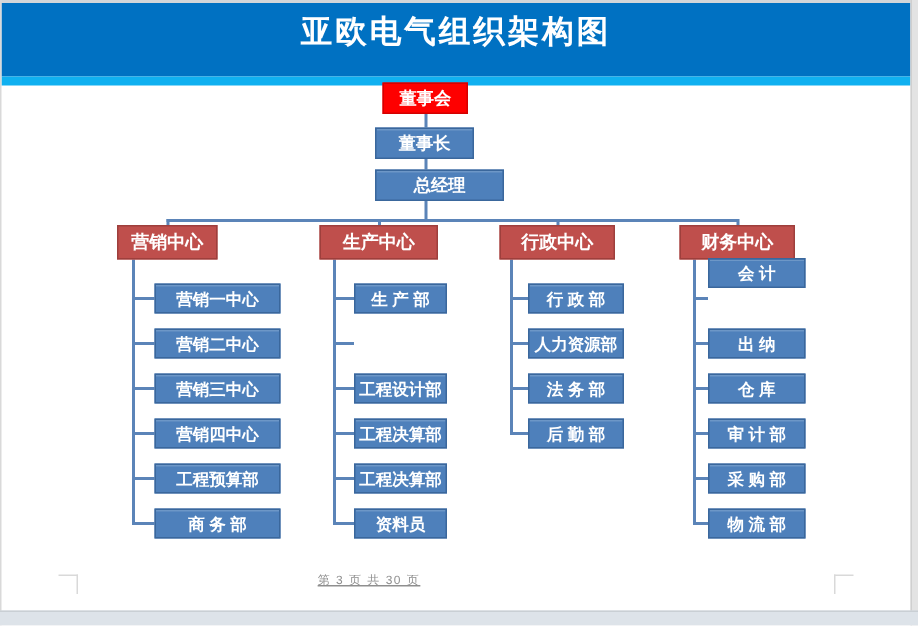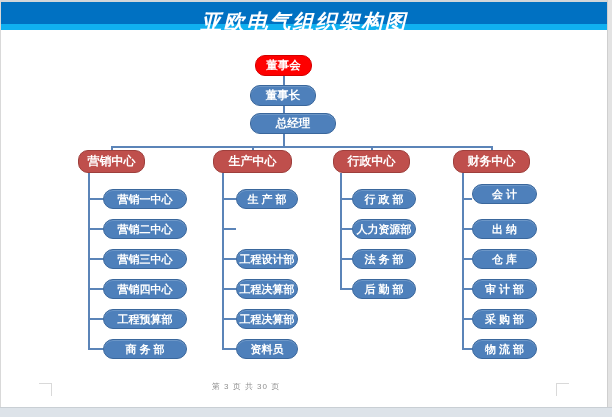--- a/index.html
+++ b/index.html
@@ -7,37 +7,37 @@
   .canvas{position:relative;width:612px;height:417px;background:#ffffff;overflow:hidden;}
 
   
   .edge-top{position:absolute;left:0;top:0;width:612px;height:2px;background:#d2d6d9;}
   .edge-left{position:absolute;left:0;top:0;width:1px;height:417px;background:#d9d9d9;}
   .edge-right{position:absolute;right:0;top:0;width:5px;height:417px;background:#e3e3e3;border-left:1px solid #cfcfcf;box-sizing:border-box;}
   .edge-bottom{position:absolute;left:0;bottom:0;width:612px;height:10px;background:#dde3e9;border-top:1px solid #c9cfd4;box-sizing:border-box;}
 
   
   .banner{position:absolute;left:1px;top:2px;width:606px;height:45px;}
-  .banner-main{height:22px;background:#0071c2;font-style:italic;}
+  .banner-main{height:49px;background:#0071c2;}
   .banner-title{line-height:39px;text-align:center;color:#ffffff;font-size:21px;font-weight:bold;letter-spacing:2px;}
   .banner-strip{height:6px;background:#10b0f0;}
 
   
   .nd{position:absolute;box-sizing:border-box;display:flex;align-items:center;justify-content:center;
-      color:#ffffff;font-weight:bold;font-size:11px;white-space:nowrap;height:20px;border-radius:10px;}
+      color:#ffffff;font-weight:bold;font-size:11px;white-space:nowrap;height:20px;}
   .nd.blue{background:#4e80bb;border:1px solid #3a679c;box-shadow:inset 0 1px 0 rgba(255,255,255,0.18);}
   .nd.redroot{background:#fe0000;border:1px solid #d40000;height:21px;font-size:11.5px;}
   .nd.chain{height:21px;font-size:11.5px;}
   .nd.maroon{background:#bf4f4c;border:1px solid #9e3f3c;height:23px;font-size:12px;}
 
   
   .ln{position:absolute;background:#5b84b8;}
 
   
-  .footer{position:absolute;left:0;top:381px;width:492px;text-align:center;color:#8f8f8f;font-size:8px;letter-spacing:1px;}
+  .footer{position:absolute;left:0;top:381px;width:492px;text-align:center;color:#8f8f8f;font-size:8px;letter-spacing:1px;text-decoration:underline;}
   .crop-bl{position:absolute;left:39px;top:383px;width:13px;height:13px;border-top:1px solid #d9d9d9;border-right:1px solid #d9d9d9;box-sizing:border-box;}
   .crop-br{position:absolute;left:556px;top:383px;width:13px;height:13px;border-top:1px solid #d9d9d9;border-left:1px solid #d9d9d9;box-sizing:border-box;}
 </style>
 </head>
 <body>
 
 <div class="canvas">
 
   <div class="banner">
     <div class="banner-main">
@@ -106,21 +106,21 @@
   <div class="nd blue" style="left:236px;top:249px;width:62px">工程设计部</div>
   <div class="nd blue" style="left:236px;top:279px;width:62px">工程决算部</div>
   <div class="nd blue" style="left:236px;top:309px;width:62px">工程决算部</div>
   <div class="nd blue" style="left:352px;top:189px;width:64px">行 政 部</div>
 
   <div class="nd blue" style="left:236px;top:339px;width:62px">资料员</div>
   <div class="nd blue" style="left:352px;top:219px;width:64px">人力资源部</div>
   <div class="nd blue" style="left:352px;top:249px;width:64px">法 务 部</div>
   <div class="nd blue" style="left:352px;top:279px;width:64px">后 勤 部</div>
 
-  <div class="nd blue" style="left:472px;top:184px;width:65px">会 计</div>
+  <div class="nd blue" style="left:472px;top:172px;width:65px">会 计</div>
   <div class="nd blue" style="left:472px;top:219px;width:65px">出 纳</div>
   <div class="nd blue" style="left:472px;top:249px;width:65px">仓 库</div>
   <div class="nd blue" style="left:472px;top:279px;width:65px">审 计 部</div>
   <div class="nd blue" style="left:472px;top:309px;width:65px">采 购 部</div>
   <div class="nd blue" style="left:472px;top:339px;width:65px">物 流 部</div>
 
   <div class="footer">第 3 页 共 30 页</div>
   <div class="crop-bl"></div>
   <div class="crop-br"></div>
 

